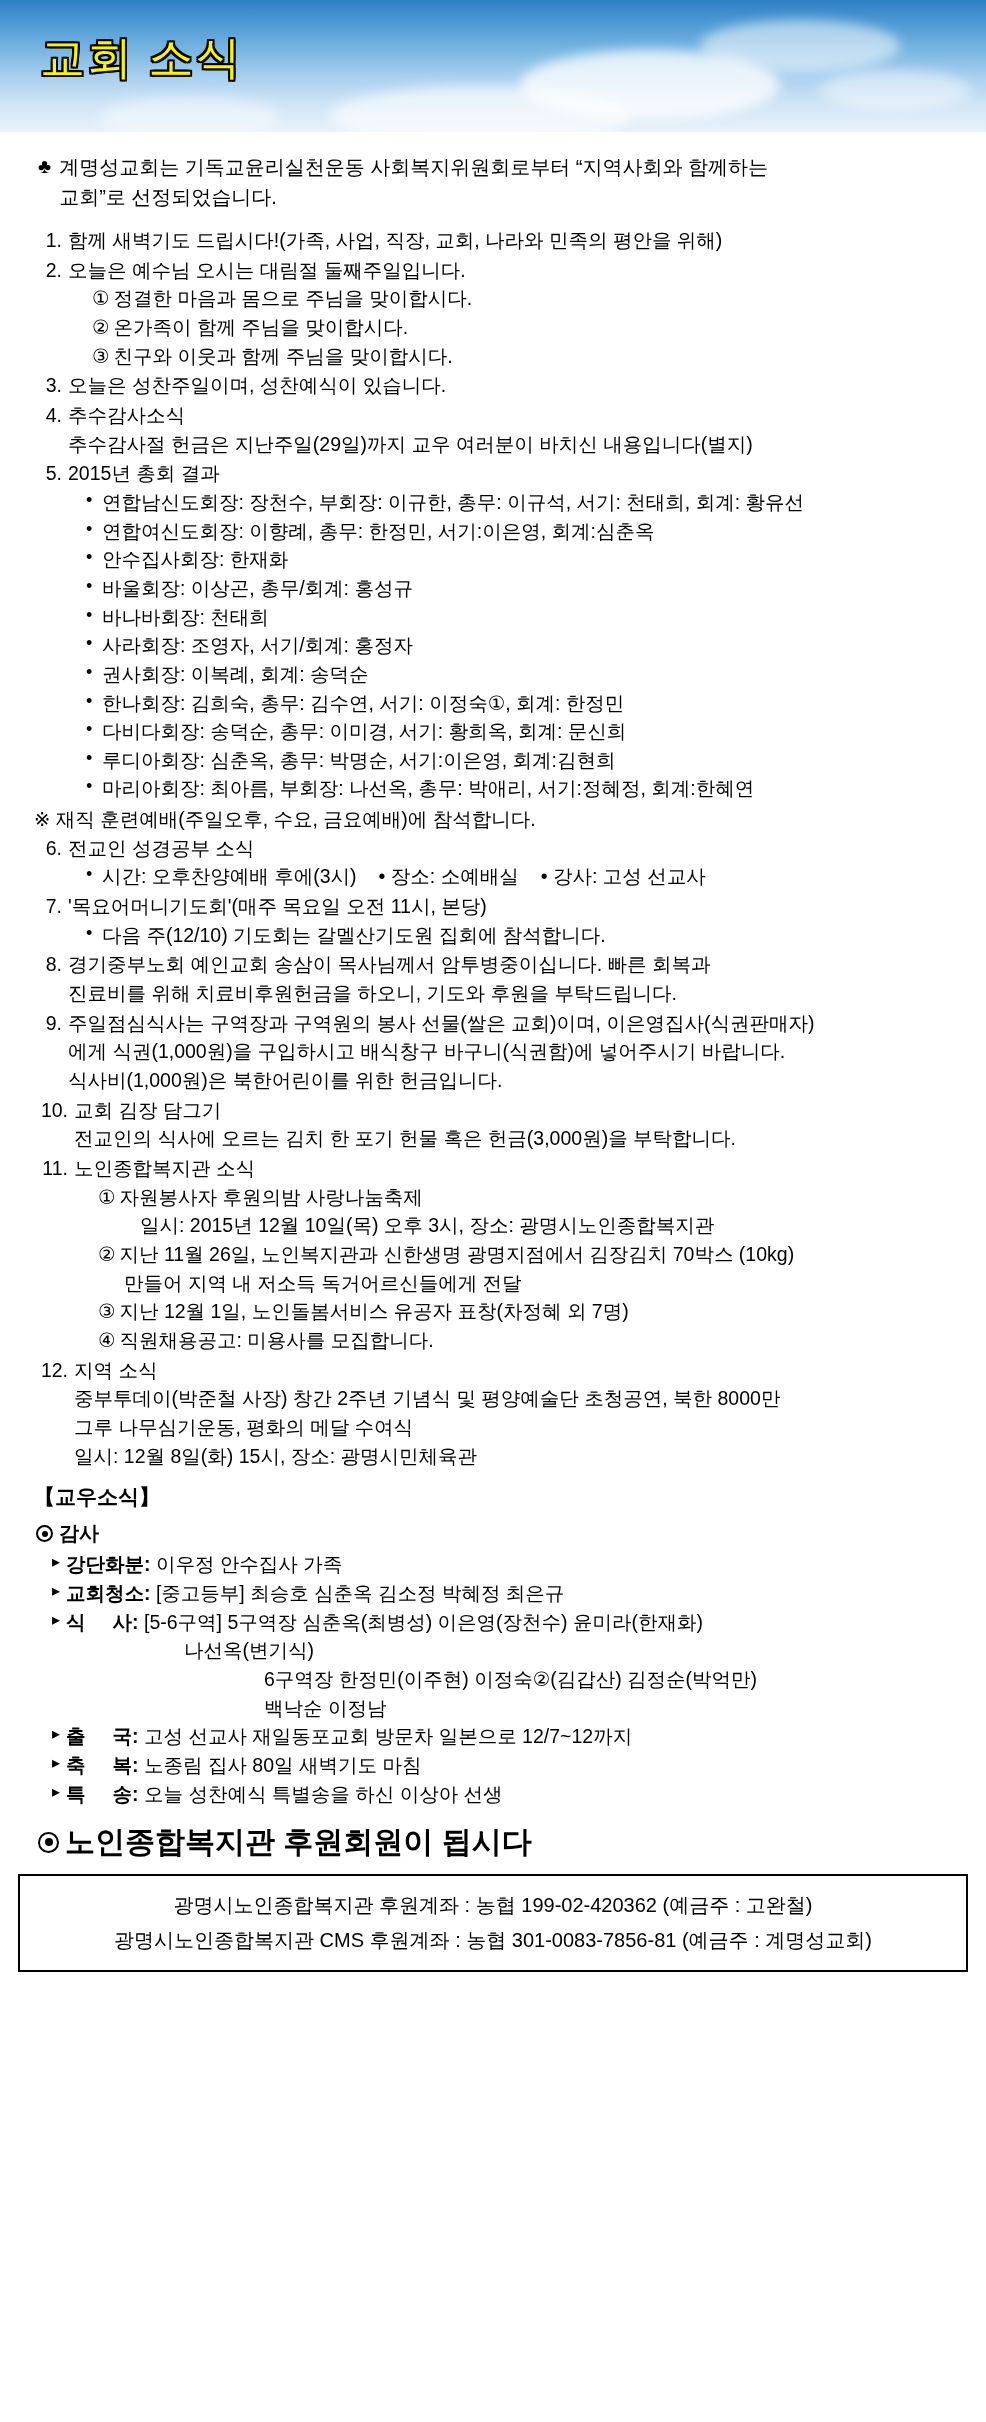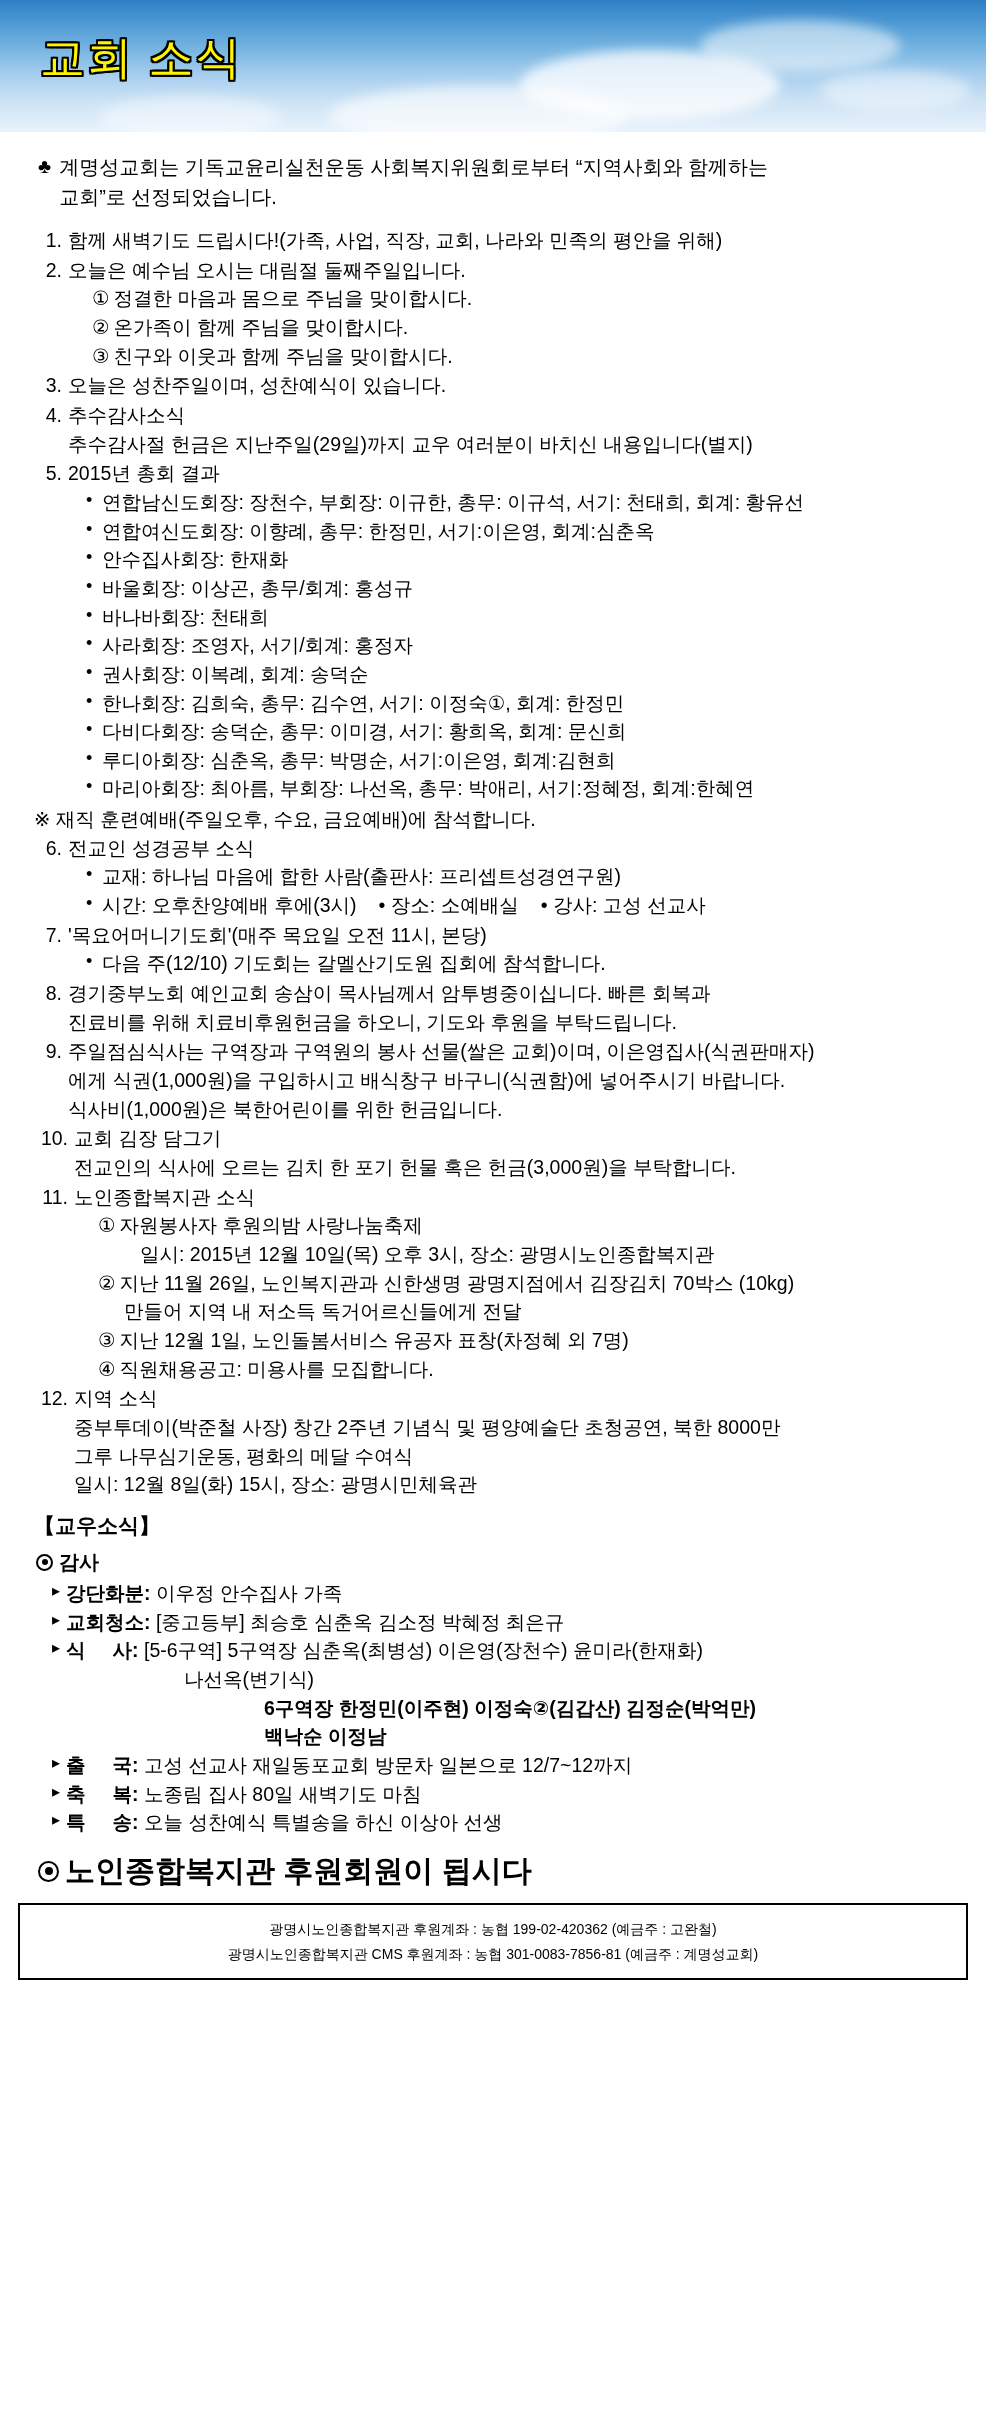--- a/index.html
+++ b/index.html
@@ -78,30 +78,30 @@
   .bullseye.big { width: 21px; height:21px; border-width:2px; vertical-align:-3px;}
   .bullseye.big::after { left:4.5px; top:4.5px; width:8px; height:8px;}
 
   .gam { font-weight: bold; font-size: 20px; margin: 4px 0 2px 2px; }
 
   .arrow-row { display: flex; align-items: flex-start; margin-left: 18px; }
   .arrow-row .arr { flex: 0 0 14px; font-size: 16px; line-height: 1.55; }
   .arrow-row .lbl { font-weight: bold; white-space: pre; }
   .arrow-row .val { flex: 1 1 auto; }
   .cont-line { margin-left: 150px; }
-  .cont-line2 { margin-left: 230px; font-weight: bold; }
+  .cont-line2 { margin-left: 230px; }
 
   .closing { font-weight: bold; font-size: 30px; margin: 12px 0 10px 4px; display:flex; align-items:center; }
 
   
   .acct-box {
     margin: 6px 18px 0 18px;
     border: 2px solid #000;
     padding: 12px 10px 12px 10px;
-    font-size: 14px;
+    font-size: 20px;
     line-height: 1.75;
     text-align: center;
   }
 </style>
 </head>
 <body>
 
 <div class="page">
 
   <div class="banner">
@@ -182,21 +182,20 @@
 
     <div class="note">※ 재직 훈련예배(주일오후, 수요, 금요예배)에 참석합니다.</div>
 
     <ol class="main">
 
       <li>
         <span class="num">6.</span>
         <span class="li-body">
           <span>전교인 성경공부 소식</span>
           <ul class="bullets">
-            <li>교재: 하나님 마음에 합한 사람(출판사: 프리셉트성경연구원)</li>
             <li>
               <span>시간: 오후찬양예배 후에(3시)</span><span class="inline-sep"></span><span>• 장소: 소예배실</span><span class="inline-sep"></span><span>• 강사: 고성 선교사</span>
             </li>
           </ul>
         </span>
       </li>
 
       <li>
         <span class="num">7.</span>
         <span class="li-body">

